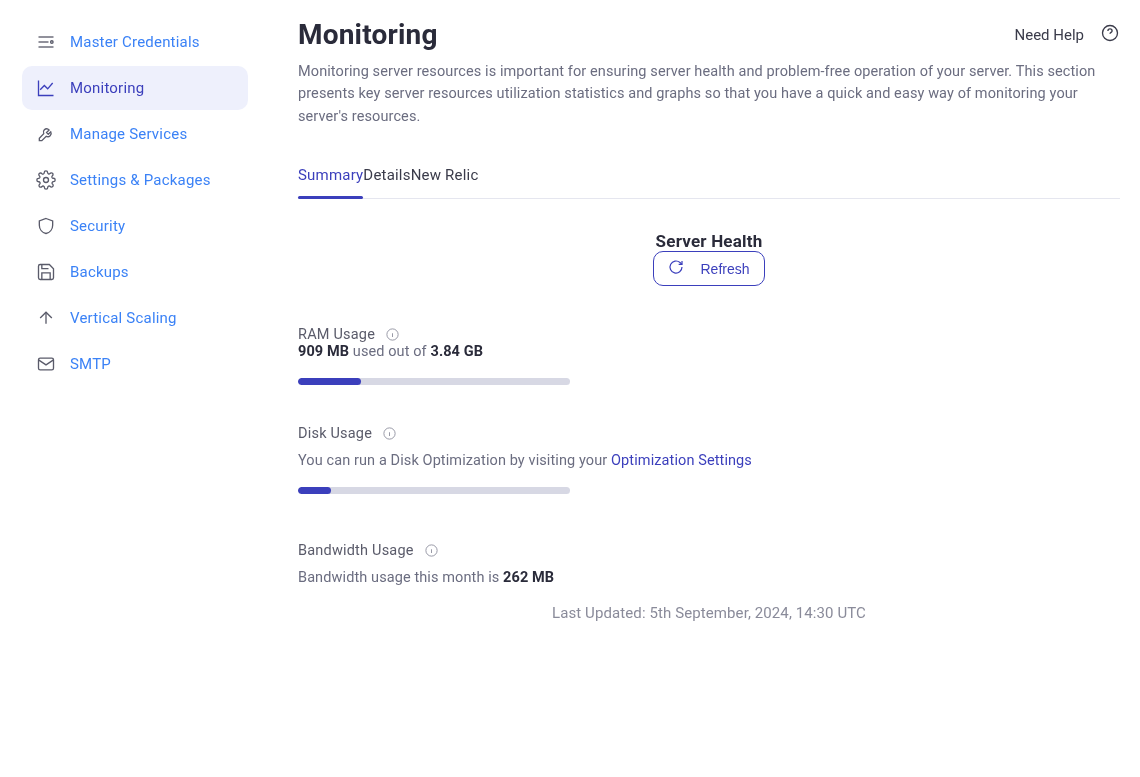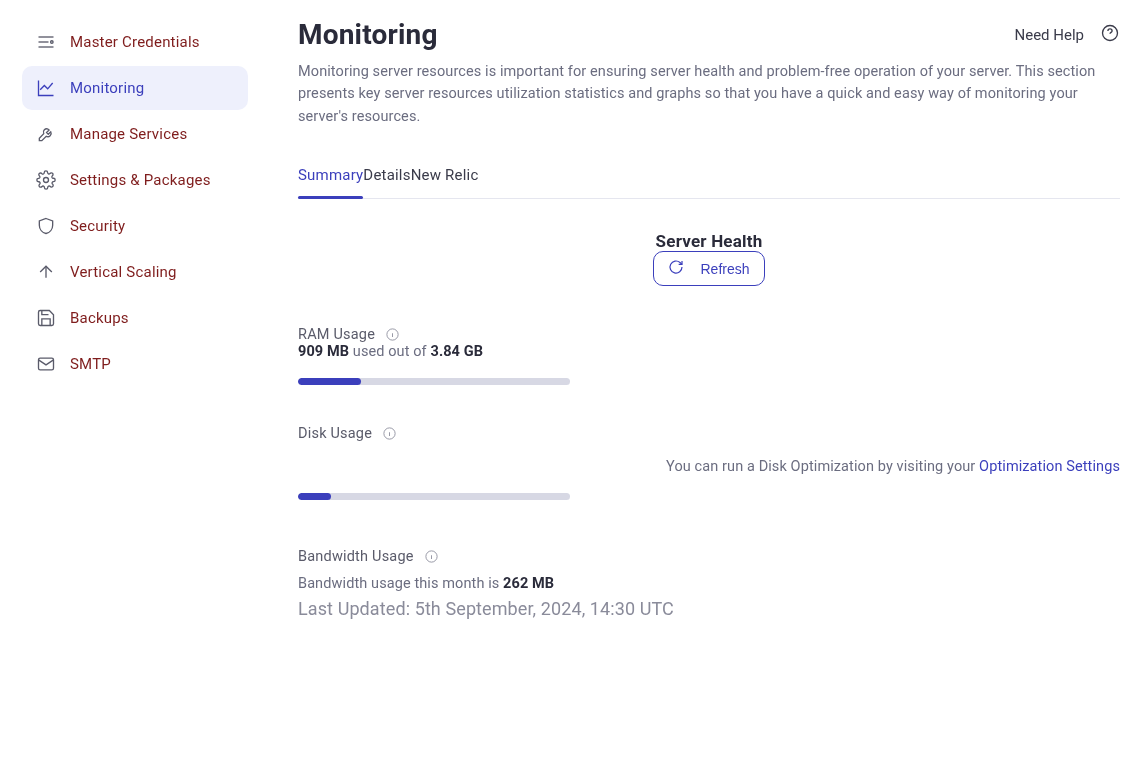--- a/index.html
+++ b/index.html
@@ -16,21 +16,21 @@
     width: 260px;
     padding: 20px 12px 20px 22px;
     flex-shrink: 0;
   }
   .nav-item {
     display: flex;
     align-items: center;
     gap: 14px;
     padding: 12px 14px;
     border-radius: 10px;
-    color: #7f1d1d;
+    color: #3b82f6;
     font-size: 15px;
     cursor: pointer;
     margin-bottom: 2px;
     letter-spacing: 0.2px;
   }
   .nav-item.active {
     background: #eef0fc;
     color: #3b3fbc;
   }
   .nav-item.active .nav-icon svg { stroke: #3b3fbc; }
@@ -107,34 +107,33 @@
     letter-spacing:0.2px;
   }
   .info-icon { width:15px; height:15px; display:inline-flex; }
   .info-icon svg { stroke:#8a8b9a; fill:none; stroke-width:1.4;}
   .metric-value-line {
     margin-top: 0; color:#6b6d80; font-size:14.5px;
     letter-spacing:0.1px;
   }
   .metric-value-line .bold { font-weight:700; color:#2a2b3a;}
   .metric-sub {
-    color:#6b6d80; font-size:14.5px; margin-top:16px;
+    color:#6b6d80; font-size:14.5px; margin-top:10px;
     letter-spacing:0.1px;
-    text-align:right;
   }
   .metric-sub a { color:#3b3fbc; text-decoration:none; cursor:pointer;}
   .progress {
     width: 272px; height:7px; background:#d7d8e4;
     border-radius:4px; margin-top:18px; overflow:hidden;
   }
   .progress-fill { height:100%; background:#3b3fbc; border-radius:4px;}
   .bandwidth-block { margin-top: 48px;}
   .bandwidth-line { color:#6b6d80; font-size:14.5px; margin-top:10px; letter-spacing:0.1px;}
   .bandwidth-line .bold { font-weight:700; color:#2a2b3a;}
-  .bandwidth-updated { color:#8a8b9a; font-size:18px; margin-top:6px; letter-spacing:0.1px;}
+  .bandwidth-updated { color:#8a8b9a; font-size:15px; margin-top:18px; letter-spacing:0.1px;text-align:center;}
 </style>
 </head>
 <body>
 
 <div class="layout">
   <aside class="sidebar">
     <div class="nav-item">
       <span class="nav-icon">
         <svg viewBox="0 0 24 24" width="20" height="20">
             <line x1="3" y1="6" x2="21" y2="6"></line>
@@ -175,35 +174,35 @@
       <span class="nav-icon">
         <svg viewBox="0 0 24 24" width="20" height="20">
             <path d="M12 3l8 3v5c0 5-3.5 9-8 10-4.5-1-8-5-8-10V6l8-3z"></path>
           </svg>
       </span>
       <span>Security</span>
     </div>
     <div class="nav-item">
       <span class="nav-icon">
         <svg viewBox="0 0 24 24" width="20" height="20">
-            <line x1="12" y1="19" x2="12" y2="5"></line>
-            <polyline points="5 12 12 5 19 12"></polyline>
-          </svg>
-      </span>
-      <span>Vertical Scaling</span>
-    </div>
-    <div class="nav-item">
-      <span class="nav-icon">
-        <svg viewBox="0 0 24 24" width="20" height="20">
             <path d="M19 21H5a2 2 0 0 1-2-2V5a2 2 0 0 1 2-2h11l5 5v11a2 2 0 0 1-2 2z"></path>
             <polyline points="17 21 17 13 7 13 7 21"></polyline>
             <polyline points="7 3 7 8 15 8"></polyline>
           </svg>
       </span>
       <span>Backups</span>
+    </div>
+    <div class="nav-item">
+      <span class="nav-icon">
+        <svg viewBox="0 0 24 24" width="20" height="20">
+            <line x1="12" y1="19" x2="12" y2="5"></line>
+            <polyline points="5 12 12 5 19 12"></polyline>
+          </svg>
+      </span>
+      <span>Vertical Scaling</span>
     </div>
     <div class="nav-item">
       <span class="nav-icon">
         <svg viewBox="0 0 24 24" width="20" height="20">
             <rect x="3" y="5" width="18" height="14" rx="2"></rect>
             <polyline points="3 7 12 13 21 7"></polyline>
           </svg>
       </span>
       <span>SMTP</span>
     </div>

